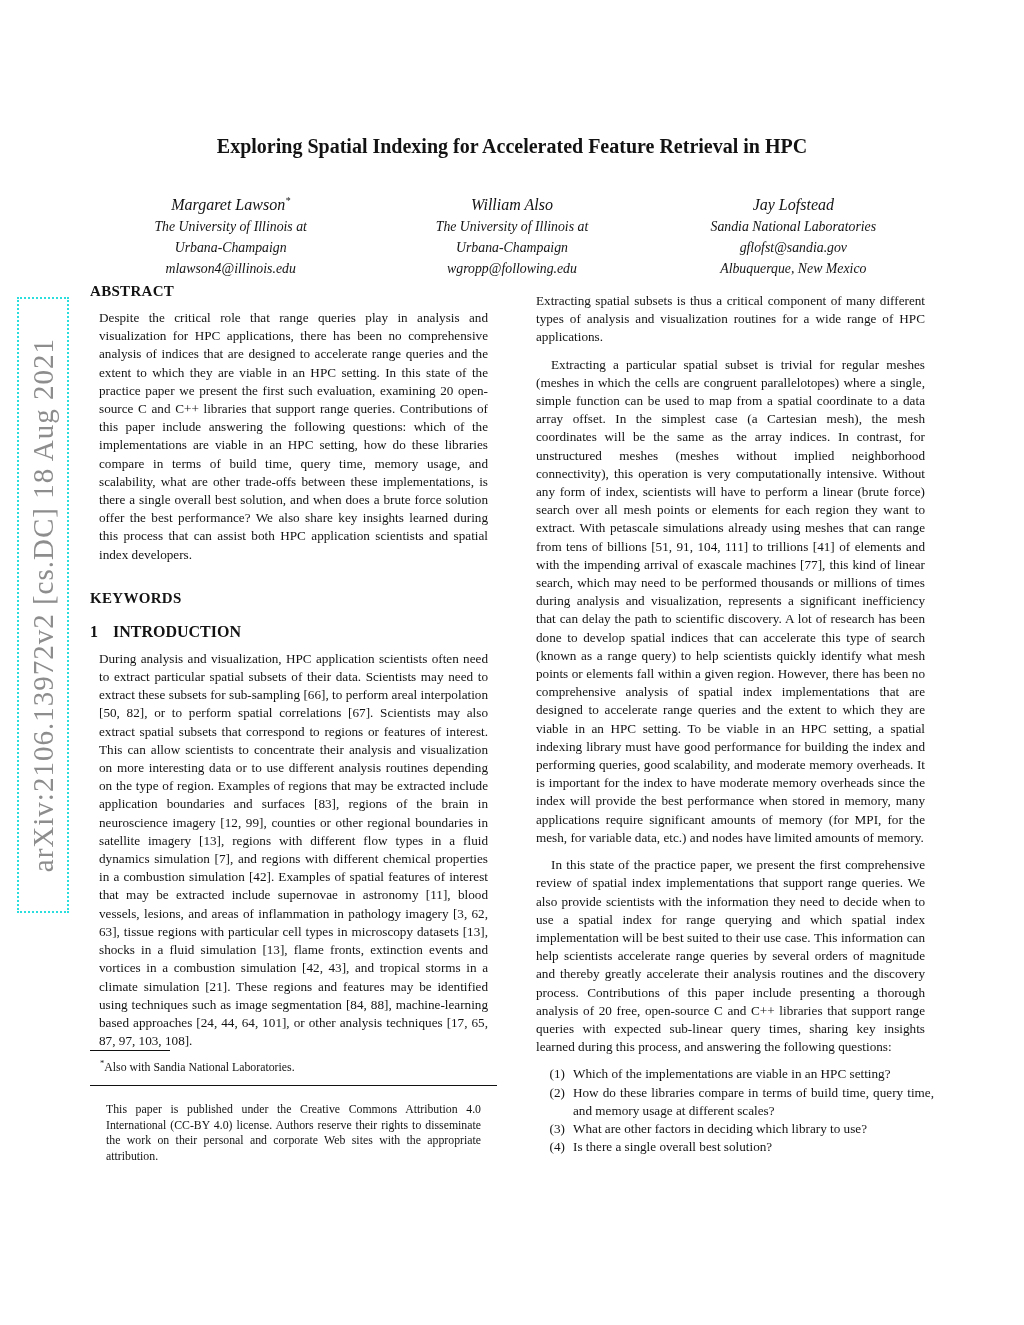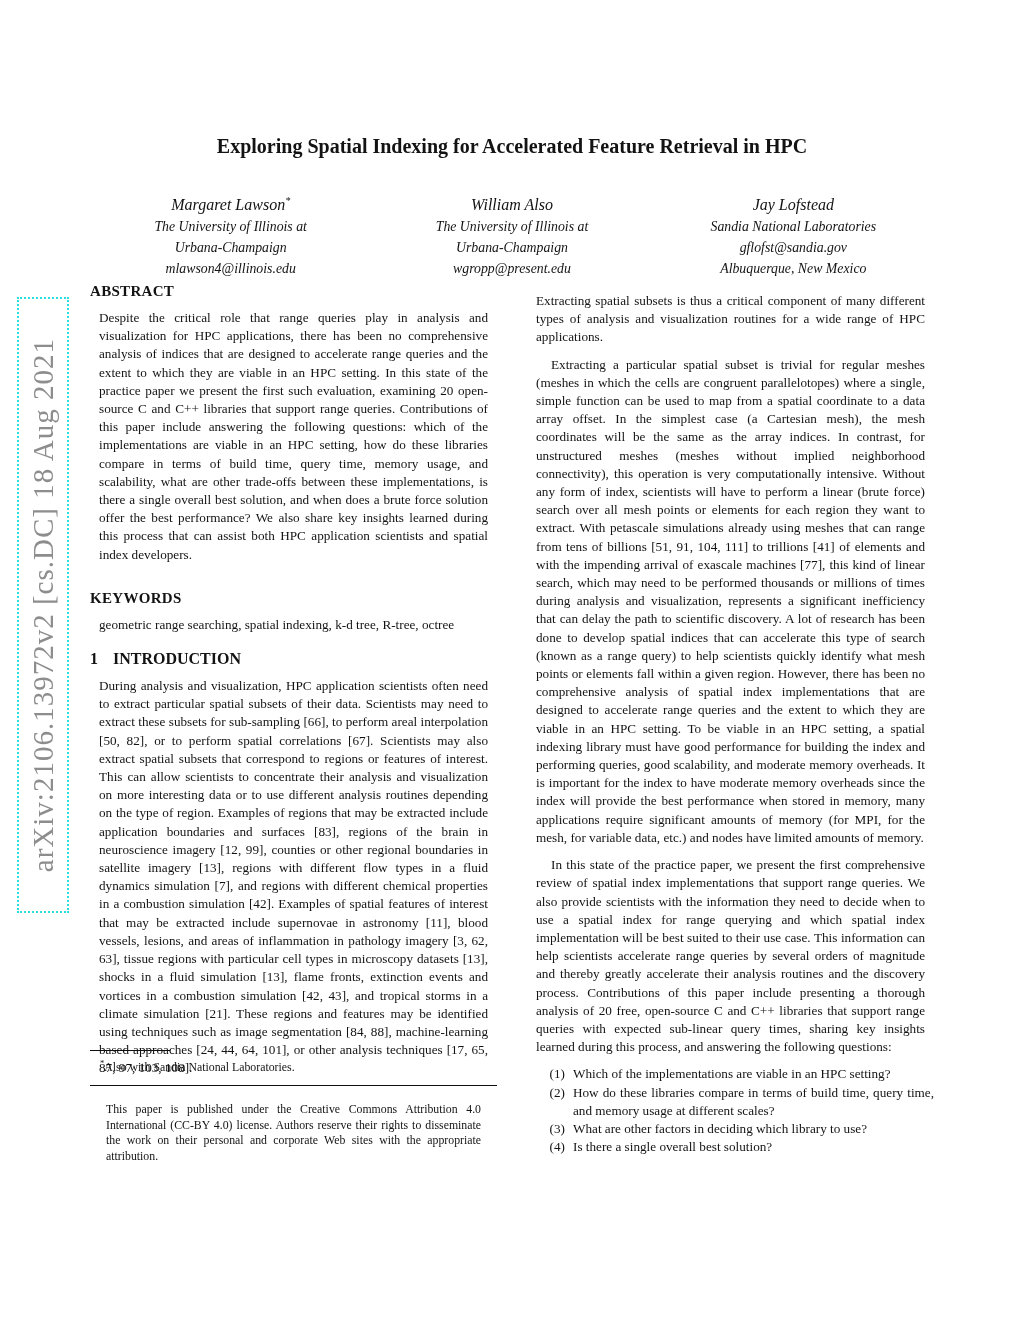--- a/index.html
+++ b/index.html
@@ -72,38 +72,37 @@
   <div class="author">
     <div class="author-name"><span>Margaret Lawson</span><sup>*</sup></div>
     <div class="author-line">The University of Illinois at</div>
     <div class="author-line">Urbana-Champaign</div>
     <div class="author-line">mlawson4@illinois.edu</div>
   </div>
   <div class="author">
     <div class="author-name"><span>William Also</span><sup></sup></div>
     <div class="author-line">The University of Illinois at</div>
     <div class="author-line">Urbana-Champaign</div>
-    <div class="author-line">wgropp@present.edu</div>
+    <div class="author-line">wgropp@following.edu</div>
   </div>
   <div class="author">
     <div class="author-name"><span>Jay Lofstead</span><sup></sup></div>
     <div class="author-line">Sandia National Laboratories</div>
     <div class="author-line">gflofst@sandia.gov</div>
     <div class="author-line">Albuquerque, New Mexico</div>
   </div>
 </div>
 
 <div class="main">
 
   <div class="col col-left">
     <h2 class="heading">ABSTRACT</h2>
     <p class="p">Despite the critical role that range queries play in analysis and visualization for HPC applications, there has been no comprehensive analysis of indices that are designed to accelerate range queries and the extent to which they are viable in an HPC setting. In this state of the practice paper we present the first such evaluation, examining 20 open-source C and C++ libraries that support range queries. Contributions of this paper include answering the following questions: which of the implementations are viable in an HPC setting, how do these libraries compare in terms of build time, query time, memory usage, and scalability, what are other trade-offs between these implementations, is there a single overall best solution, and when does a brute force solution offer the best performance? We also share key insights learned during this process that can assist both HPC application scientists and spatial index developers.</p>
 
     <h2 class="heading mt">KEYWORDS</h2>
-    <p class="p">geometric range searching, spatial indexing, k-d tree, R-tree, octree</p>
 
     <h2 class="sec-heading"><span class="sec-num">1</span><span>INTRODUCTION</span></h2>
     <p class="p">During analysis and visualization, HPC application scientists often need to extract particular spatial subsets of their data. Scientists may need to extract these subsets for sub-sampling [66], to perform areal interpolation [50, 82], or to perform spatial correlations [67]. Scientists may also extract spatial subsets that correspond to regions or features of interest. This can allow scientists to concentrate their analysis and visualization on more interesting data or to use different analysis routines depending on the type of region. Examples of regions that may be extracted include application boundaries and surfaces [83], regions of the brain in neuroscience imagery [12, 99], counties or other regional boundaries in satellite imagery [13], regions with different flow types in a fluid dynamics simulation [7], and regions with different chemical properties in a combustion simulation [42]. Examples of spatial features of interest that may be extracted include supernovae in astronomy [11], blood vessels, lesions, and areas of inflammation in pathology imagery [3, 62, 63], tissue regions with particular cell types in microscopy datasets [13], shocks in a fluid simulation [13], flame fronts, extinction events and vortices in a combustion simulation [42, 43], and tropical storms in a climate simulation [21]. These regions and features may be identified using techniques such as image segmentation [84, 88], machine-learning based approaches [24, 44, 64, 101], or other analysis techniques [17, 65, 87, 97, 103, 108].</p>
 
     <div class="footnotes">
       <div class="fn-rule-short"></div>
       <p class="fn-author"><sup>*</sup><span>Also with Sandia National Laboratories.</span></p>
       <div class="fn-rule-full"></div>
       <p class="fn-license">This paper is published under the Creative Commons Attribution 4.0 International (CC-BY 4.0) license. Authors reserve their rights to disseminate the work on their personal and corporate Web sites with the appropriate attribution.</p>
     </div>

